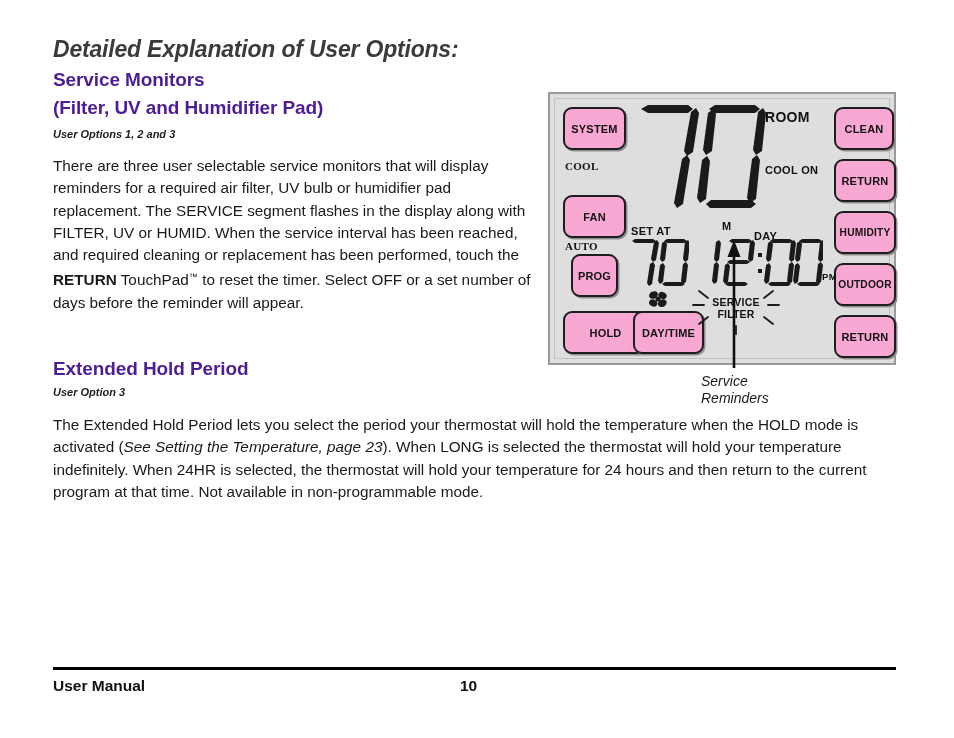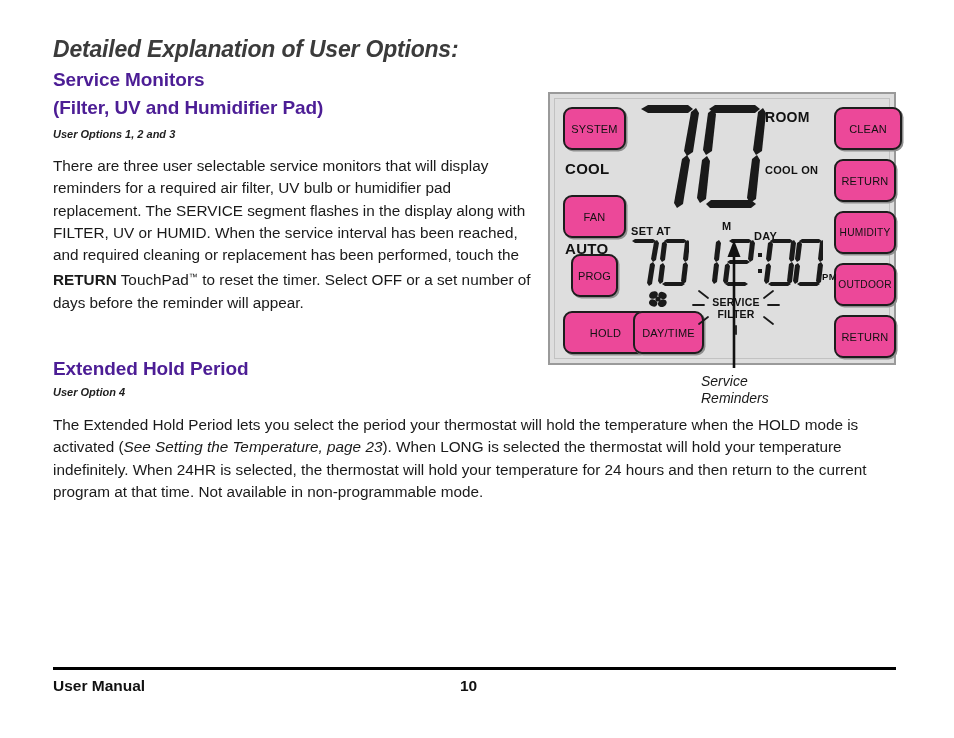--- a/index.html
+++ b/index.html
@@ -115,54 +115,55 @@
   }
   .thermo-inner {
     position: absolute;
     inset: 4px;
     background: #dedede;
     border: 1px solid #c2c2c2;
   }
 
   .tbtn {
     position: absolute;
-    background: #ec4899;
+    background: #f9a8d4;
     border: 2px solid #1d1d1d;
     border-radius: 9px;
     box-shadow: 1.5px 1.5px 0 #8e8e8e;
     display: flex;
     align-items: center;
     justify-content: center;
     font-size: 11px;
-    font-weight: normal;
+    font-weight: bold;
     color: #111;
     letter-spacing: 0.2px;
     box-sizing: border-box;
   }
 
   
   .tbtn.system  { left: 8px;  top: 8px;   width: 63px; height: 43px; }
   .tbtn.fan     { left: 8px;  top: 96px;  width: 63px; height: 43px; }
   .tbtn.prog    { left: 16px;  top: 155px; width: 47px; height: 43px; }
   .tbtn.hold    { left: 8px;  top: 212px; width: 85px; height: 43px; }
   .tbtn.daytime { left: 78px; top: 212px; width: 71px; height: 43px; font-size: 11px; }
 
   
-  .tbtn.clean    { left: 279px; top: 8px;   width: 68px; height: 43px; }
+  .tbtn.clean    { left: 279px; top: 8px;   width: 60px; height: 43px; }
   .tbtn.config   { left: 279px; top: 60px;  width: 62px; height: 43px; }
   .tbtn.humidity { left: 279px; top: 112px; width: 62px; height: 43px; font-size: 10.2px; }
   .tbtn.outdoor  { left: 279px; top: 164px; width: 62px; height: 43px; font-size: 10.2px; }
   .tbtn.return   { left: 279px; top: 216px; width: 62px; height: 43px; }
 
   .mode-label {
     position: absolute;
-    font-size: 15px;
+    font-size: 11px;
     font-weight: bold;
     color: #111;
     letter-spacing: 0.3px;
+    font-family: Liberation Serif, serif;
   }
   .mode-label.cool { left: 10px; top: 61px; }
   .mode-label.auto { left: 10px; top: 141px; }
 
   
   .seg-big {
     position: absolute;
     left: 84px;
     top: 6px;
     width: 130px;
@@ -248,21 +249,21 @@
 <div class="page">
 
   <div class="doc-title">Detailed Explanation of User Options:</div>
   <div class="h2 l1">Service Monitors</div>
   <div class="h2 l2">(Filter, UV and Humidifier Pad)</div>
   <div class="subhead s1">User Options 1, 2 and 3</div>
 
   <div class="para p1"><span>There are three user selectable service monitors that will display reminders for a required air filter, UV bulb or humidifier pad replacement. The SERVICE segment flashes in the display along with FILTER, UV or HUMID. When the service interval has been reached, and required cleaning or replacement has been performed, touch the </span><b>RETURN</b><span> TouchPad</span><sup class="tm">™</sup><span> to reset the timer. Select OFF or a set number of days before the reminder will appear.</span></div>
 
   <div class="h2 hold">Extended Hold Period</div>
-  <div class="subhead s2">User Option 4</div>
+  <div class="subhead s2">User Option 3</div>
   <div class="para p2"><span>The Extended Hold Period lets you select the period your thermostat will hold the temperature when the HOLD mode is activated (</span><i>See Setting the Temperature, page 23</i><span>). When LONG is selected the thermostat will hold your temperature indefinitely. When 24HR is selected, the thermostat will hold your temperature for 24 hours and then return to the current program at that time. Not available in non-programmable mode.</span></div>
 
   <div class="footer-rule"></div>
   <div class="footer-left">User Manual</div>
   <div class="footer-page">10</div>
 
   <div class="thermo">
     <div class="thermo-inner">
 
       <div class="tbtn system">SYSTEM</div>

